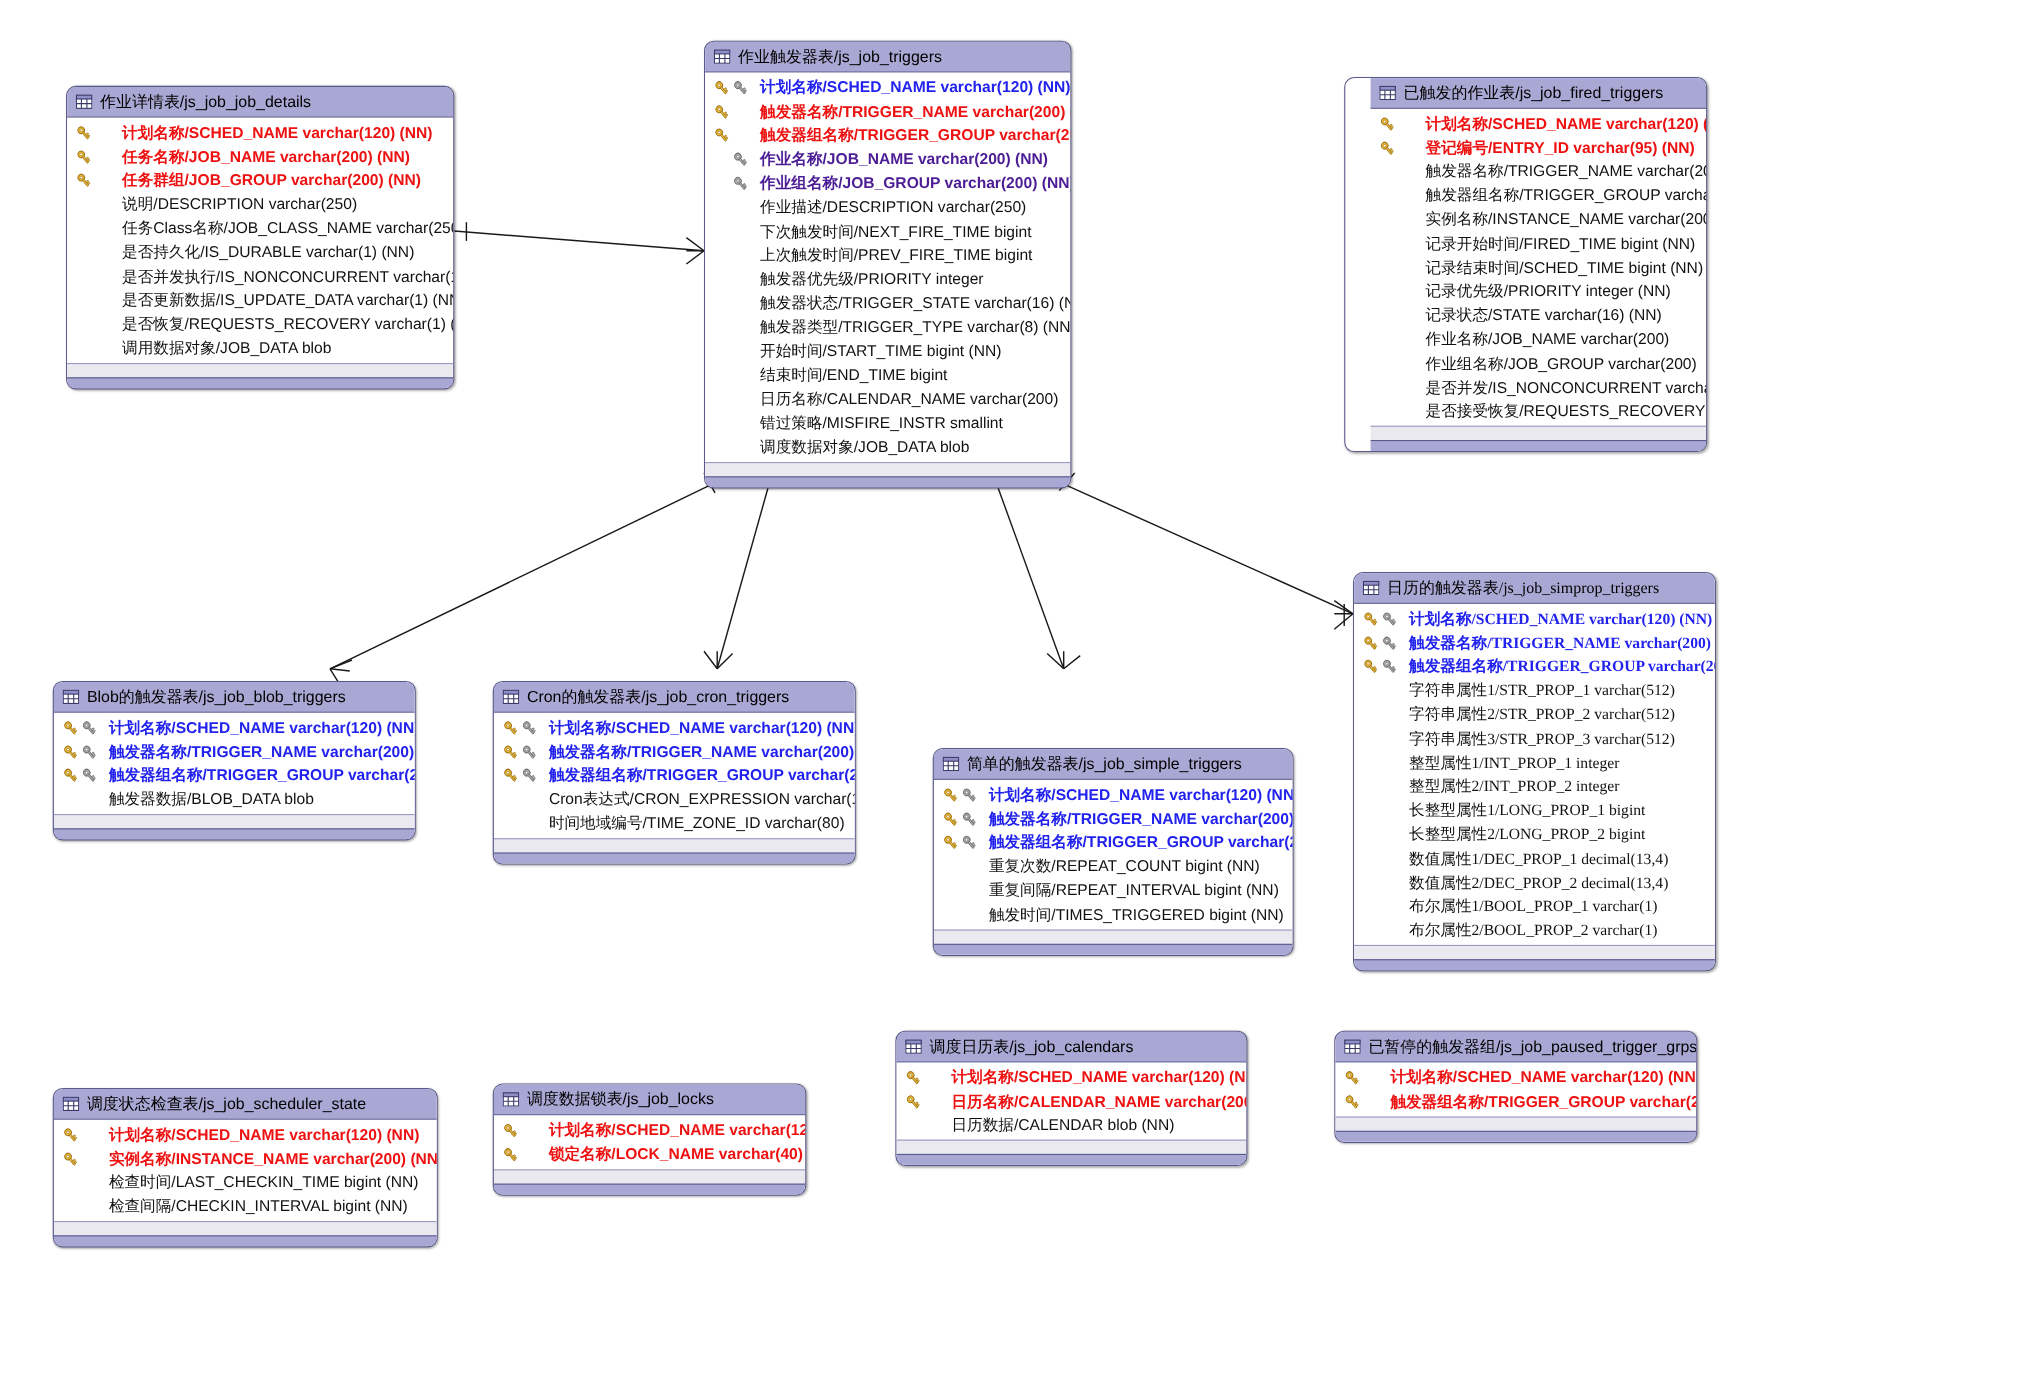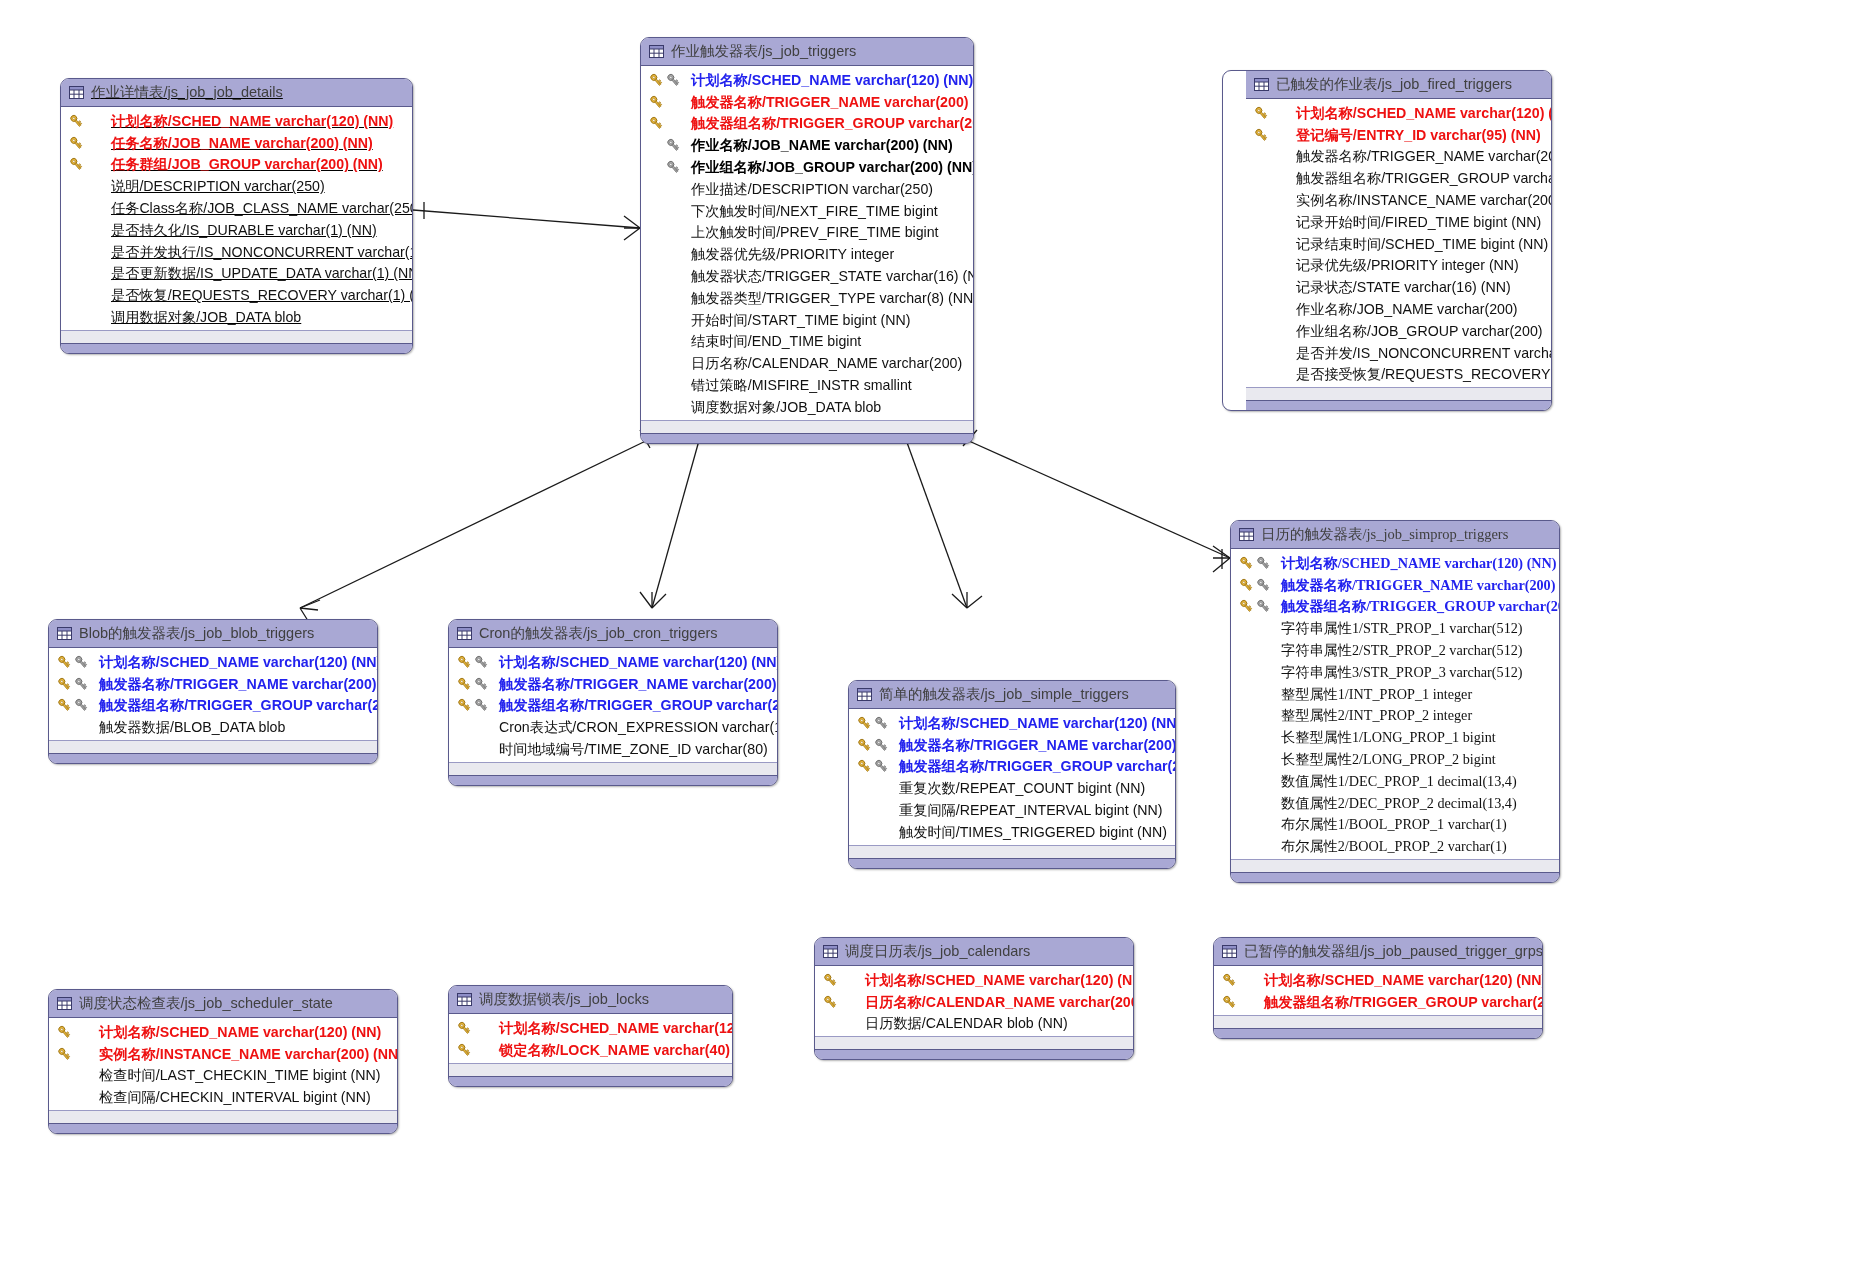--- a/index.html
+++ b/index.html
@@ -6,31 +6,31 @@
   body{width:1849px;height:1267px;position:relative;overflow:hidden;
        font-family:"Liberation Sans","DejaVu Sans",sans-serif;}
   #canvas{position:absolute;left:0;top:0;width:1849px;height:1267px;}
   svg.links{position:absolute;left:0;top:0;width:1849px;height:1267px;pointer-events:none;}
 
   .entity{position:absolute;box-sizing:border-box;
      border:1px solid #5a5a8c;border-radius:9px;background:#ffffff;
      box-shadow:1px 1px 2px rgba(0,0,0,.30);overflow:hidden;}
   .ent-head{display:flex;align-items:center;gap:7px;
      background:#a9a8d4;border-bottom:1px solid #5a5a8c;
-     padding:4px 9px 4px 8px;font-size:14.5px;color:#404040;white-space:nowrap;}
+     padding:4px 9px 4px 8px;font-size:14.5px;color:#000000;white-space:nowrap;}
   .ent-body{background:#fff;padding:3px 0 2px 0;}
   .ent-foot{background:#e9e9ef;border-top:1px solid #9a9ac4;height:12px;}
   .ent-foot2{background:#a9a8d4;height:9px;border-top:1px solid #5a5a8c;}
 
   .row{display:flex;align-items:center;height:21.8px;padding:0 8px;white-space:nowrap;}
   .keys{width:42px;min-width:42px;display:flex;gap:3px;align-items:center;}
   .attr{font-size:14.2px;line-height:1;}
   .c-pk{color:#ee1111;font-weight:bold;}
   .c-pkfk{color:#2222ee;font-weight:bold;}
-  .c-fk{color:#000000;font-weight:bold;}
+  .c-fk{color:#4c1d95;font-weight:bold;}
   .c-plain{color:#111111;font-weight:normal;}
 
   .kicon{width:14px;height:14px;display:inline-block;flex:0 0 14px;}
   .tbl-icon{width:15px;height:13px;display:inline-block;flex:0 0 15px;}
 </style>
 </head>
 <body>
 
 <div id="canvas">
 
@@ -53,21 +53,21 @@
       <path d="M967,608 L952,594 M967,608 L967,592 M967,608 L982,596"></path>
       <line x1="897" y1="432" x2="915" y2="440"></line>
 
       <line x1="960" y1="437" x2="1230" y2="558"></line>
       <path d="M1230,558 L1213,546 M1230,558 L1213,558 M1230,558 L1213,572"></path>
       <line x1="1222" y1="549" x2="1222" y2="569"></line>
       <line x1="977" y1="430" x2="963" y2="446"></line>
     </g>
   </svg>
 
-<div class="entity" style="left: 60px; top: 78px; width: 353px; text-decoration: underline;">
+<div class="entity" style="left: 60px; top: 78px; width: 353px;">
       <div class="ent-head">
         <span class="tbl-icon"><svg viewBox="0 0 15 13" width="15" height="13">
             <rect x="0.5" y="0.5" width="14" height="12" fill="#ffffff" stroke="#3a3a6a"></rect>
             <rect x="0.5" y="0.5" width="14" height="3.5" fill="#8f8fc8" stroke="#3a3a6a"></rect>
             <line x1="5" y1="4" x2="5" y2="12.5" stroke="#3a3a6a"></line>
             <line x1="10" y1="4" x2="10" y2="12.5" stroke="#3a3a6a"></line>
             <line x1="0.5" y1="8.2" x2="14.5" y2="8.2" stroke="#3a3a6a"></line>
           </svg></span>
         <span>作业详情表/js_job_job_details</span>
       </div>

